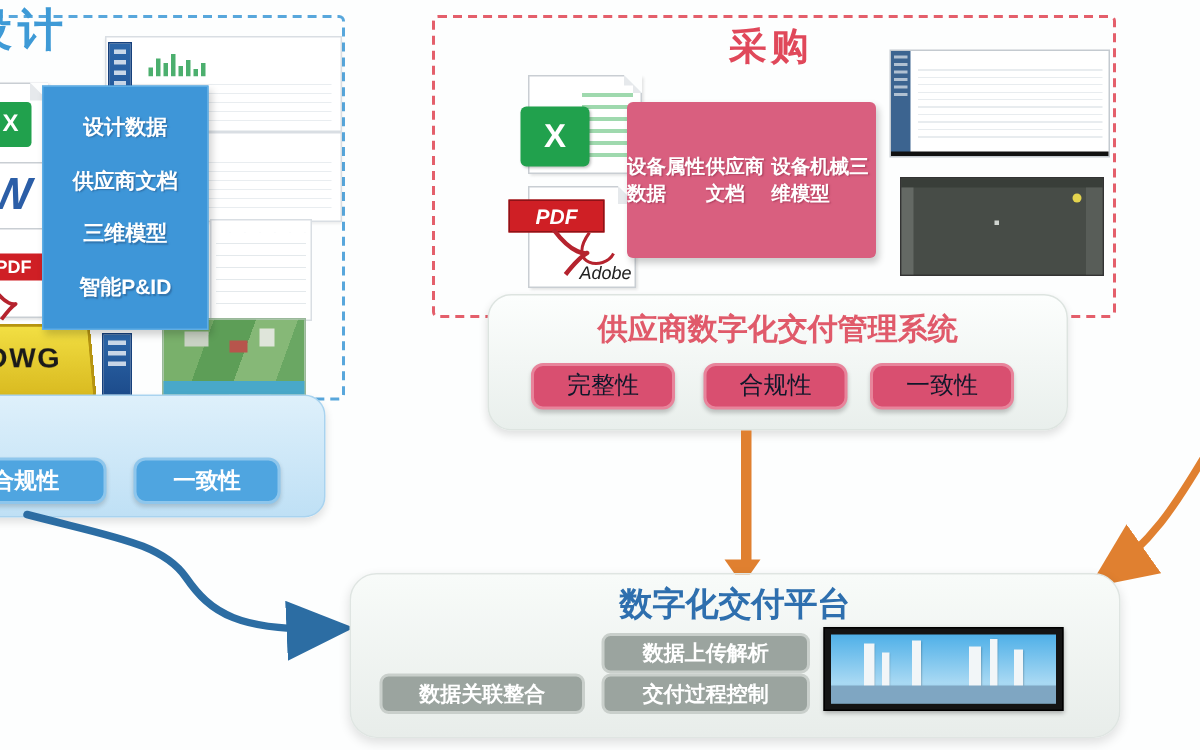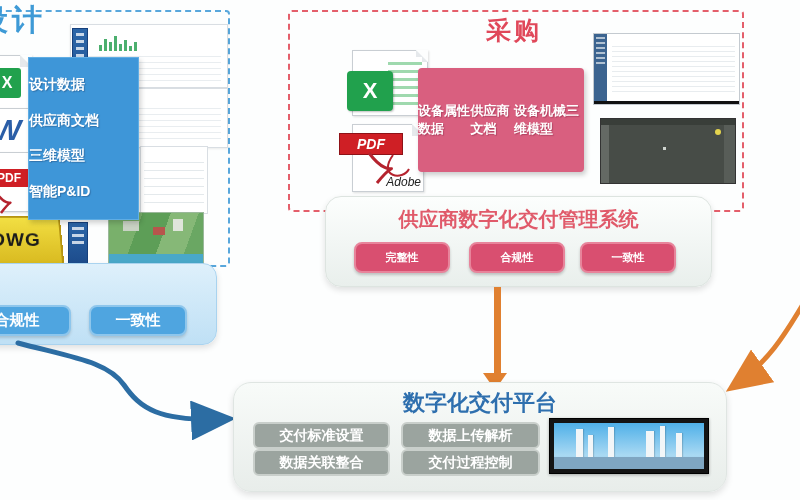--- a/index.html
+++ b/index.html
@@ -35,21 +35,21 @@
   .green3d{left:108px;top:212px;width:94px;height:50px;border:1px solid #9ab89a;
     background:linear-gradient(110deg,#79b06b 0 30%,#5d9e57 30% 55%,#86b877 55% 80%,#6aa763 80%);}
   .green3d .water{position:absolute;left:0;bottom:0;width:100%;height:9px;background:#49a8c9;}
   .green3d .blk1{position:absolute;left:14px;top:8px;width:16px;height:10px;background:#c9d2c4;}
   .green3d .blk2{position:absolute;left:44px;top:14px;width:12px;height:8px;background:#b7554c;}
   .green3d .blk3{position:absolute;left:64px;top:6px;width:10px;height:12px;background:#dfe5da;}
 
   
   .overlay{left:28px;top:57px;width:109px;height:161px;background:#3e96d8;border:1px solid #5fade4;
     box-shadow:2px 3px 5px rgba(0,0,0,.18);display:flex;flex-direction:column;justify-content:space-evenly;
-    }
+    align-items:center;}
   .overlay span{color:#fff;font-weight:bold;font-size:14px;text-shadow:1px 1px 1px rgba(40,90,140,.6);}
 
   
   .page{background:#fff;border:1px solid #c9ced3;box-shadow:1px 1px 2px rgba(0,0,0,.12);}
   .excel-sm{left:-10px;top:55px;width:40px;height:52px;}
   .excel-sm .sq{position:absolute;left:2px;top:12px;width:28px;height:30px;background:#21a14d;border-radius:3px;
     color:#fff;font-weight:bold;font-size:16px;display:flex;align-items:center;justify-content:center;}
   .word-sm{left:-18px;top:108px;width:60px;height:48px;}
   .word-sm .w{position:absolute;left:10px;top:4px;font-size:30px;font-weight:bold;color:#2b5ea7;font-style:italic;}
   .pdf-sm{left:-18px;top:152px;width:72px;height:58px;}
@@ -91,32 +91,32 @@
   .cadapp .rt{position:absolute;right:0;top:6px;width:11px;bottom:0;background:#585d58;}
   .cadapp .dotw{position:absolute;left:62px;top:28px;width:3px;height:3px;background:#cfd4cf;}
   .cadapp .doty{position:absolute;right:14px;top:10px;width:6px;height:6px;background:#e4d44e;border-radius:50%;}
 
   
   .sysbox{background:linear-gradient(#fcfefd,#e9efec);border:1px solid #dde4e0;border-radius:16px;
     box-shadow:0 3px 6px rgba(0,0,0,.12);}
   .supplier{left:325px;top:196px;width:385px;height:89px;}
   .supplier-title{left:0;top:9px;width:100%;text-align:center;font-size:20px;font-weight:bold;color:#e05a6a;}
   .badge-pink{position:absolute;height:27px;background:#d94f70;border:2px solid #e8849b;border-radius:8px;
-    color:#ffffff;font-weight:bold;font-size:11px;display:flex;align-items:center;justify-content:center;
+    color:#0f172a;font-weight:normal;font-size:16px;display:flex;align-items:center;justify-content:center;
     box-shadow:0 2px 3px rgba(0,0,0,.2);}
 
   .designsys{left:-80px;top:263px;width:295px;height:80px;background:linear-gradient(#def0fb,#bfe0f5);
     border:1px solid #a9d3ef;border-radius:14px;box-shadow:0 3px 6px rgba(0,0,0,.12);}
   .designsys-title{position:absolute;left:80px;top:8px;font-size:20px;font-weight:bold;color:#3f9ad6;}
   .badge-blue{position:absolute;height:27px;background:#4fa5e0;border:2px solid #8ec6ec;border-radius:8px;
     color:#fff;font-weight:bold;font-size:15px;display:flex;align-items:center;justify-content:center;
     box-shadow:0 2px 3px rgba(0,0,0,.15);}
 
   .platform{left:233px;top:382px;width:492px;height:108px;background:linear-gradient(#f8fbf9,#e8edea);
-    border:1px solid #dfe5e2;border-radius:18px;box-shadow:0 3px 7px rgba(0,0,0,.12);}
+    border:1px solid #dfe5e2;border-radius:18px;box-shadow:0 3px 7px rgba(0,0,0,.12);padding-left:20px;}
   .platform-title{position:absolute;left:0;top:5px;width:100%;text-align:center;font-size:22px;font-weight:bold;color:#2e6fae;}
   .badge-gray{position:absolute;height:23px;background:#9ba49f;border:2px solid #c9cfcb;border-radius:6px;
     color:#fff;font-weight:bold;font-size:14px;display:flex;align-items:center;justify-content:center;}
 
   .plant{position:absolute;left:315px;top:35px;width:158px;height:54px;background:#141414;border:1px solid #000;
     box-shadow:0 1px 3px rgba(0,0,0,.3);}
   .plant .sky{position:absolute;left:4px;top:4px;right:4px;bottom:4px;
     background:linear-gradient(#4fb0e8,#a9d9f3 70%,#8cc4e0);}
   .plant .tw{position:absolute;background:#f2f6f8;box-shadow:1px 0 1px rgba(0,0,0,.15);}
   .plant .base{position:absolute;left:4px;right:4px;bottom:4px;height:12px;background:#7fa6c2;}
@@ -270,21 +270,20 @@
     <defs>
       <marker id="ohead2" markerWidth="9" markerHeight="8" refX="7" refY="4" orient="auto">
         <path d="M0,0 L9,4 L0,8 Z" fill="#e08030"></path>
       </marker>
     </defs>
     <path d="M 92 6 C 74 36, 58 62, 24 86" stroke="#e08030" stroke-width="5" fill="none" stroke-linecap="round" marker-end="url(#ohead2)"></path>
   </svg>
 
   <div class="abs sysbox platform">
     <div class="platform-title">数字化交付平台</div>
-    <div class="badge-gray" style="left:19px;top:39px;width:133px">交付标准设置</div>
     <div class="badge-gray" style="left:167px;top:39px;width:135px">数据上传解析</div>
     <div class="badge-gray" style="left:167px;top:66px;width:135px">交付过程控制</div>
     <div class="badge-gray" style="left:19px;top:66px;width:133px">数据关联整合</div>
     <div class="plant">
       <div class="sky"></div>
       <div class="tw" style="left:26px;top:10px;width:7px;height:34px"></div>
       <div class="tw" style="left:38px;top:16px;width:5px;height:28px"></div>
       <div class="tw" style="left:58px;top:8px;width:6px;height:36px"></div>
       <div class="tw" style="left:96px;top:12px;width:8px;height:32px"></div>
       <div class="tw" style="left:110px;top:7px;width:5px;height:37px"></div>

